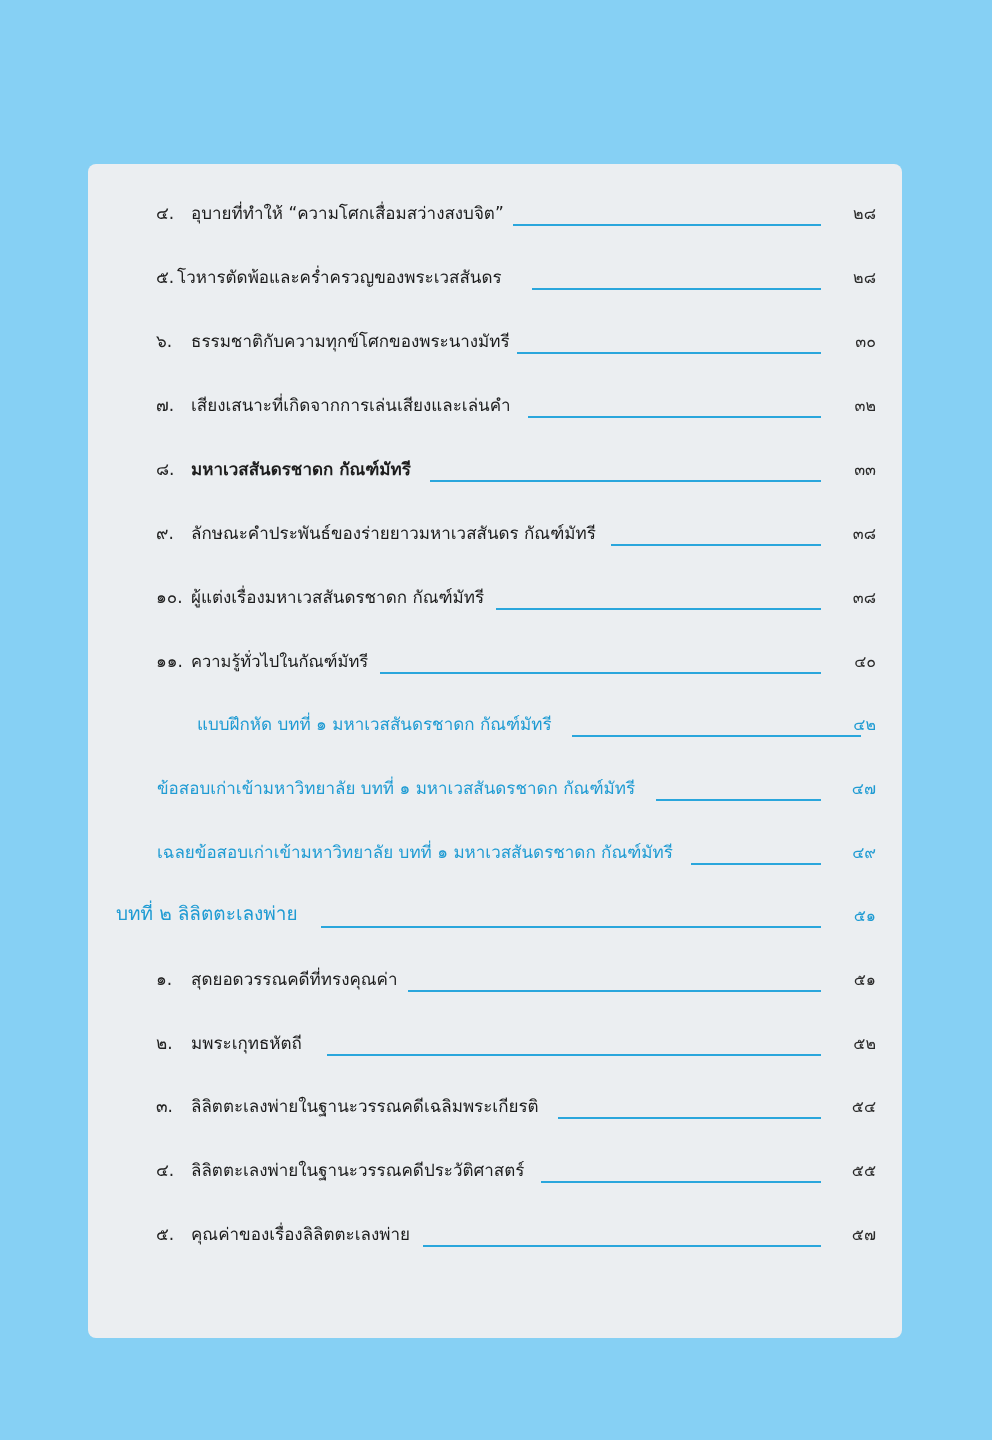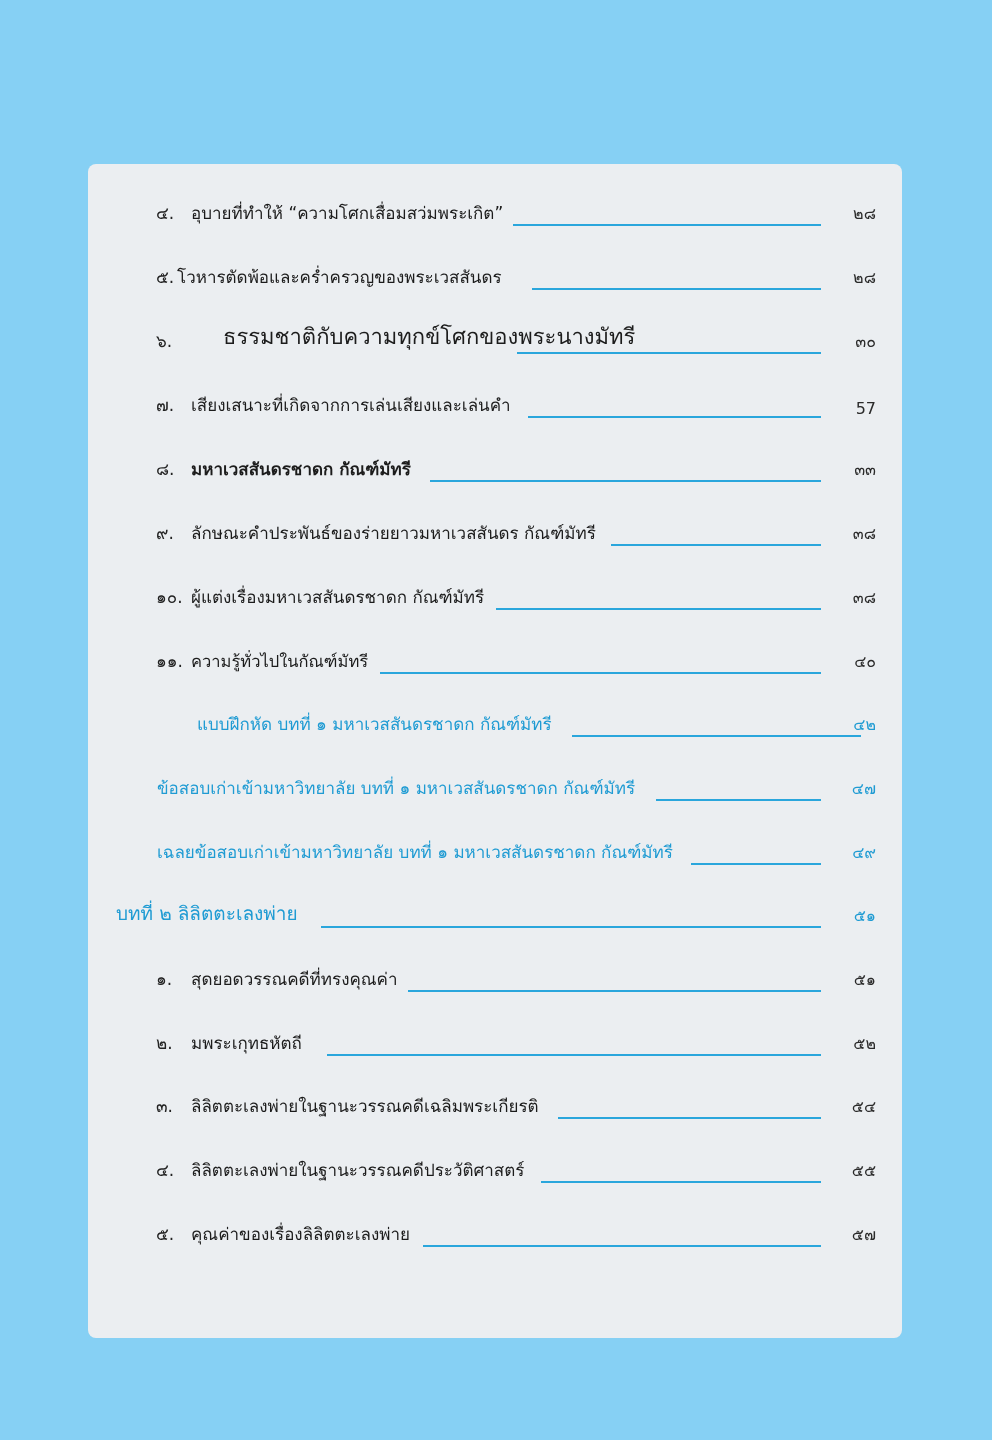--- a/index.html
+++ b/index.html
@@ -54,41 +54,41 @@
   .blue .title, .blue .page { color: #1f9bd3; }
   .chapter .title { font-size: 19px; color: #1f9bd3; }
   .chapter .page { color: #1f9bd3; }
 </style>
 </head>
 <body>
 
 <div class="panel" id="panel">
     <div class="row" style="top: 34px;">
       <span class="num" style="left: 68px;">๔.</span>
-      <span class="title" style="left: 103px;">อุบายที่ทำให้ “ความโศกเสื่อมสว่มพระเกิต”</span>
+      <span class="title" style="left: 103px;">อุบายที่ทำให้ “ความโศกเสื่อมสว่างสงบจิต”</span>
       <span class="leader" style="left: 425px; width: 308px;"></span>
       <span class="page">๒๘</span>
     </div>
     <div class="row" style="top: 98px;">
       <span class="num" style="left: 68px;">๕.</span>
       <span class="title" style="left: 89px; text-align: center;">โวหารตัดพ้อและคร่ำครวญของพระเวสสันดร</span>
       <span class="leader" style="left: 444px; width: 289px;"></span>
       <span class="page">๒๘</span>
     </div>
     <div class="row" style="top: 162px;">
       <span class="num" style="left: 68px;">๖.</span>
-      <span class="title" style="left: 103px; font-size: 22px; margin-left: 32px;">ธรรมชาติกับความทุกข์โศกของพระนางมัทรี</span>
+      <span class="title" style="left: 103px; font-size: 17px;">ธรรมชาติกับความทุกข์โศกของพระนางมัทรี</span>
       <span class="leader" style="left: 429px; width: 304px;"></span>
       <span class="page">๓๐</span>
     </div>
     <div class="row" style="top: 226px;">
       <span class="num" style="left: 68px;">๗.</span>
       <span class="title" style="left: 103px;">เสียงเสนาะที่เกิดจากการเล่นเสียงและเล่นคำ</span>
       <span class="leader" style="left: 440px; width: 293px;"></span>
-      <span class="page">57</span>
+      <span class="page">๓๒</span>
     </div>
     <div class="row" style="top: 290px;">
       <span class="num" style="left: 68px;">๘.</span>
       <span class="title" style="left: 103px; font-weight: bold;">มหาเวสสันดรชาดก   กัณฑ์มัทรี</span>
       <span class="leader" style="left: 342px; width: 391px;"></span>
       <span class="page">๓๓</span>
     </div>
     <div class="row" style="top: 354px;">
       <span class="num" style="left: 68px;">๙.</span>
       <span class="title" style="left: 103px;">ลักษณะคำประพันธ์ของร่ายยาวมหาเวสสันดร กัณฑ์มัทรี</span>

